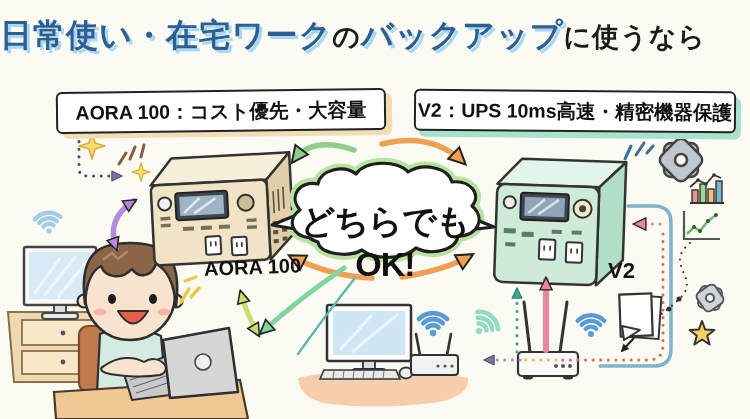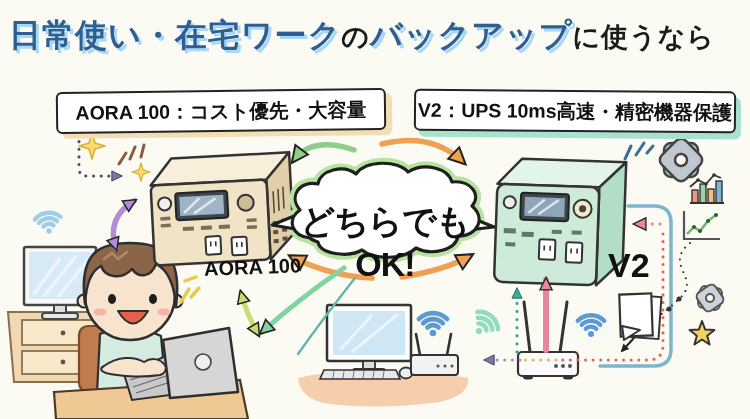--- a/index.html
+++ b/index.html
@@ -1,30 +1,30 @@
 <!DOCTYPE html>
 <html><head>
 <meta charset="utf-8">
 <style>
   html,body{margin:0;padding:0;background:#e8e8e8;}
   #stage{position:relative;width:750px;height:419px;background:#FBFAF3;overflow:hidden;
          font-family:"Liberation Sans","DejaVu Sans",sans-serif;}
   #stage svg{position:absolute;left:0;top:0;}
-  .title{position:absolute;top:14px;left:0;width:715px;text-align:right;
+  .title{position:absolute;top:14px;left:0;width:715px;text-align:left;
          font-weight:bold;font-size:32px;letter-spacing:1px;white-space:nowrap;}
   .title .accent{color:#2E5E92;text-shadow:3px 3px 0 #A9D9F2;}
   .title .plain{color:#1b1b1b;font-size:27px;}
   .lbox{position:absolute;top:90px;height:38px;background:#ffffff;border:2.5px solid #222;
         border-radius:6px;display:flex;align-items:center;justify-content:center;
         font-weight:bold;font-size:19.5px;color:#111;white-space:nowrap;}
   .lbox.aora{left:56px;width:326px;box-shadow:6px 5px 0 #F2DDB5;transform:rotate(-0.7deg);}
   .lbox.v2{left:414px;width:318px;box-shadow:5px 6px 0 #A8E2CE;transform:rotate(0.5deg);}
   .devlabel{position:absolute;font-weight:bold;color:#111;white-space:nowrap;}
   .devlabel.aora{left:204px;top:256px;font-size:20px;transform:rotate(-2deg);}
-  .devlabel.v2{left:608px;top:246px;font-size:34px;}
+  .devlabel.v2{left:608px;top:258px;font-size:22px;}
   .bubbletext{position:absolute;left:300px;top:199px;width:170px;text-align:center;
         font-weight:bold;font-size:34px;letter-spacing:-1px;color:#111;}
 </style>
 </head>
 <body>
 
 <div id="stage">
 
 <svg width="750" height="419" viewBox="0 0 750 419">
   <defs>

